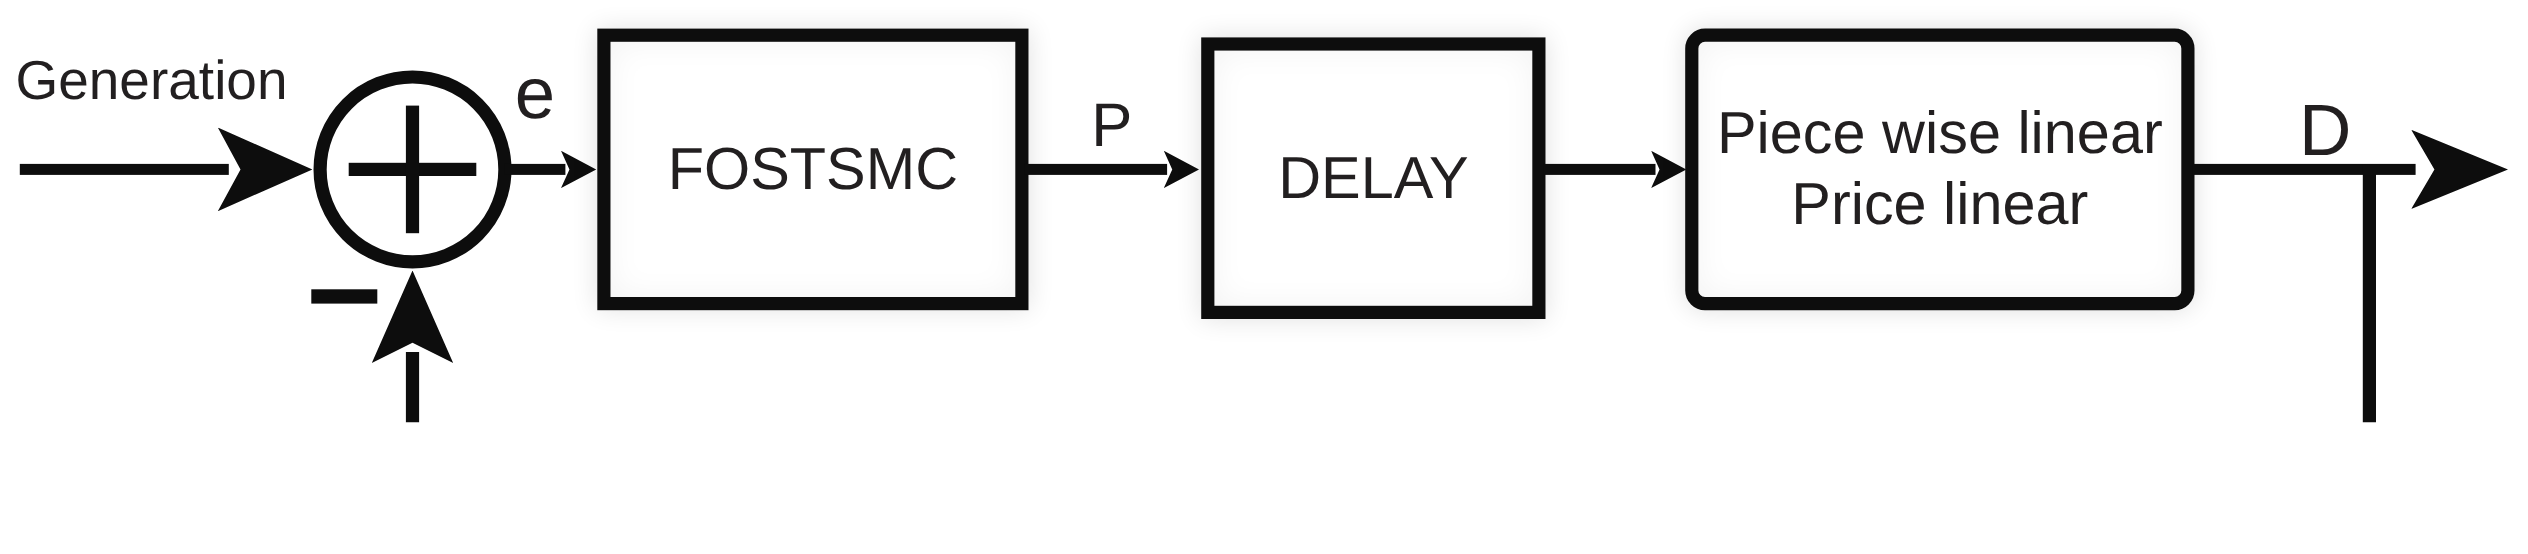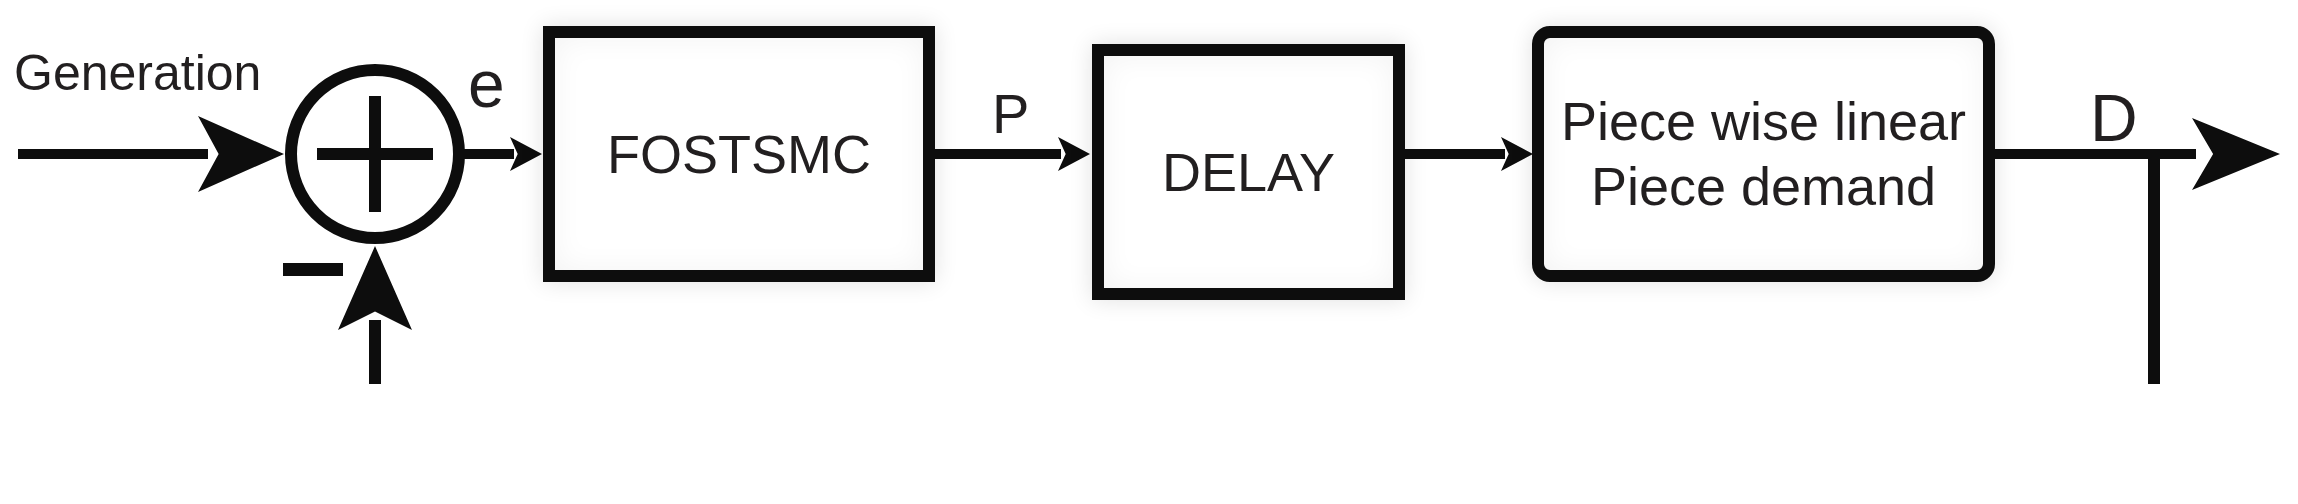--- a/index.html
+++ b/index.html
@@ -59,31 +59,31 @@
   <div class="ah right" style="left:510px;top:137px;width:32px;height:34px;"></div>
 
   <div class="block" style="left:543px;top:26px;width:392px;height:256px;">
     <span>FOSTSMC</span>
   </div>
 
   <div class="lbl" style="left:992px;top:86px;font-size:56px;">P</div>
   <div class="line" style="left:931px;top:149px;width:130px;height:10px;"></div>
   <div class="ah right" style="left:1058px;top:137px;width:32px;height:34px;"></div>
 
-  <div class="block" style="left:1092px;top:44px;width:313px;height:256px;">
+  <div class="block" style="left:1092px;top:34px;width:313px;height:256px;">
     <span>DELAY</span>
   </div>
 
   <div class="line" style="left:1403px;top:149px;width:102px;height:10px;"></div>
   <div class="ah right" style="left:1501px;top:137px;width:32px;height:34px;"></div>
 
   <div class="block" style="left:1532px;top:26px;width:463px;height:256px;border-radius:18px;">
     <div>
       <div>Piece wise linear</div>
-      <div>Piece demand</div>
+      <div>Price linear</div>
     </div>
   </div>
 
   <div class="lbl" style="left:2090px;top:85px;font-size:66px;">D</div>
   <div class="line" style="left:1993px;top:149px;width:203px;height:10px;"></div>
   <div class="ah right" style="left:2192px;top:118px;width:88px;height:72px;"></div>
 
   <div class="line" style="left:2148px;top:150px;width:12px;height:339px;"></div>
   <div class="line" style="left:369px;top:477px;width:1791px;height:12px;"></div>
   <div class="line" style="left:369px;top:320px;width:12px;height:169px;"></div>

